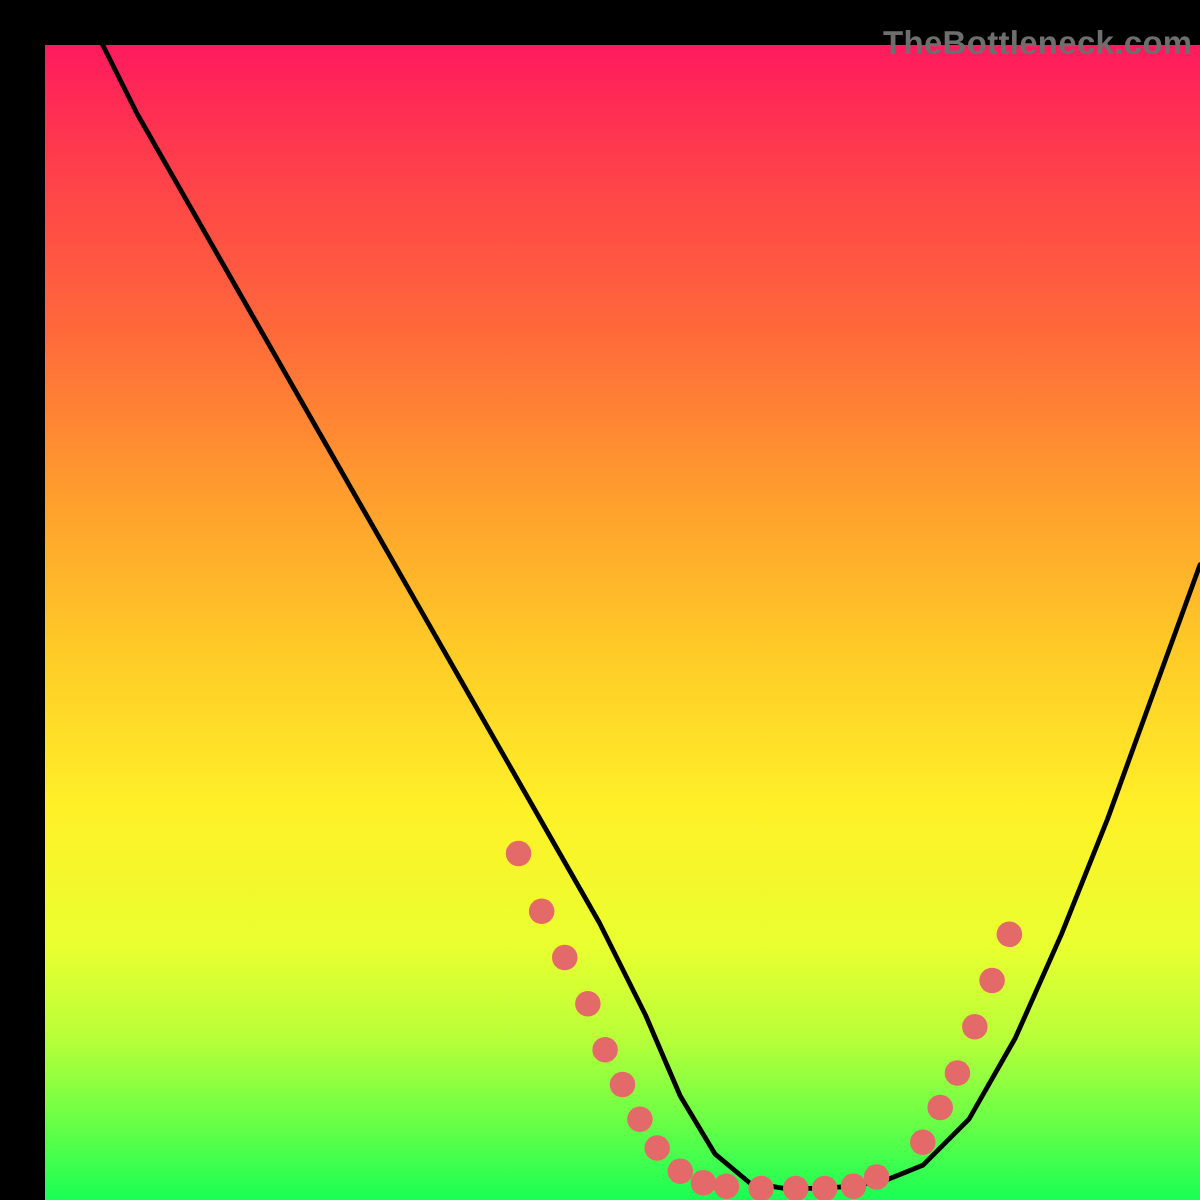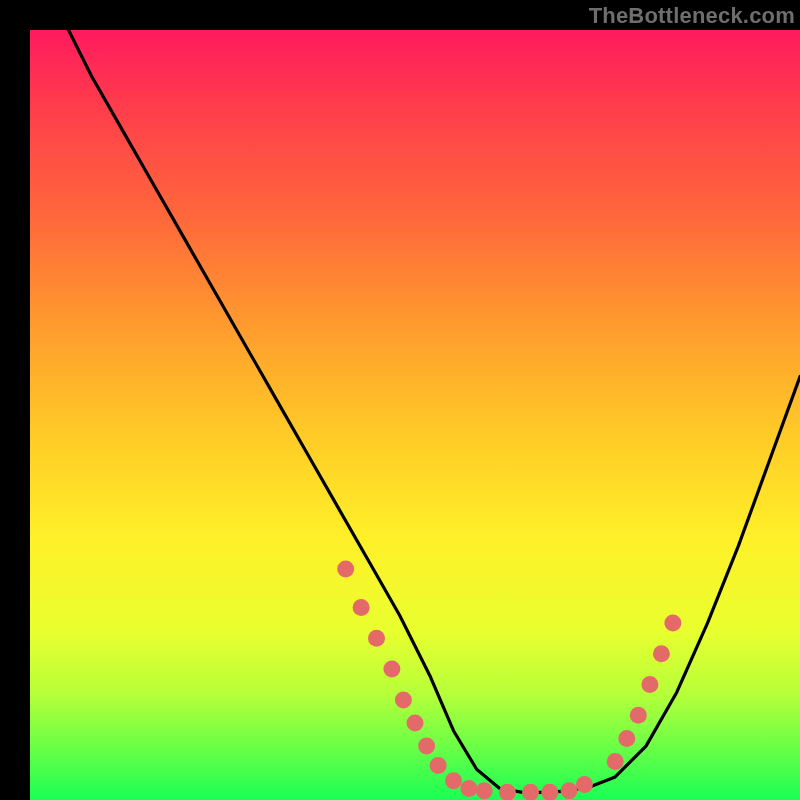--- a/index.html
+++ b/index.html
@@ -49,21 +49,21 @@
   }
   svg.curve {
     position: absolute;
     inset: 0;
     width: 770px;
     height: 770px;
     pointer-events: none;
   }
   .watermark {
     position: absolute;
-    top: 3px;
+    top: 16px;
     right: 5px;
     color: #6e6e6e;
     font-size: 22px;
     font-weight: 600;
     letter-spacing: 0.2px;
     user-select: none;
   }
 </style>
 </head>
 <body>

